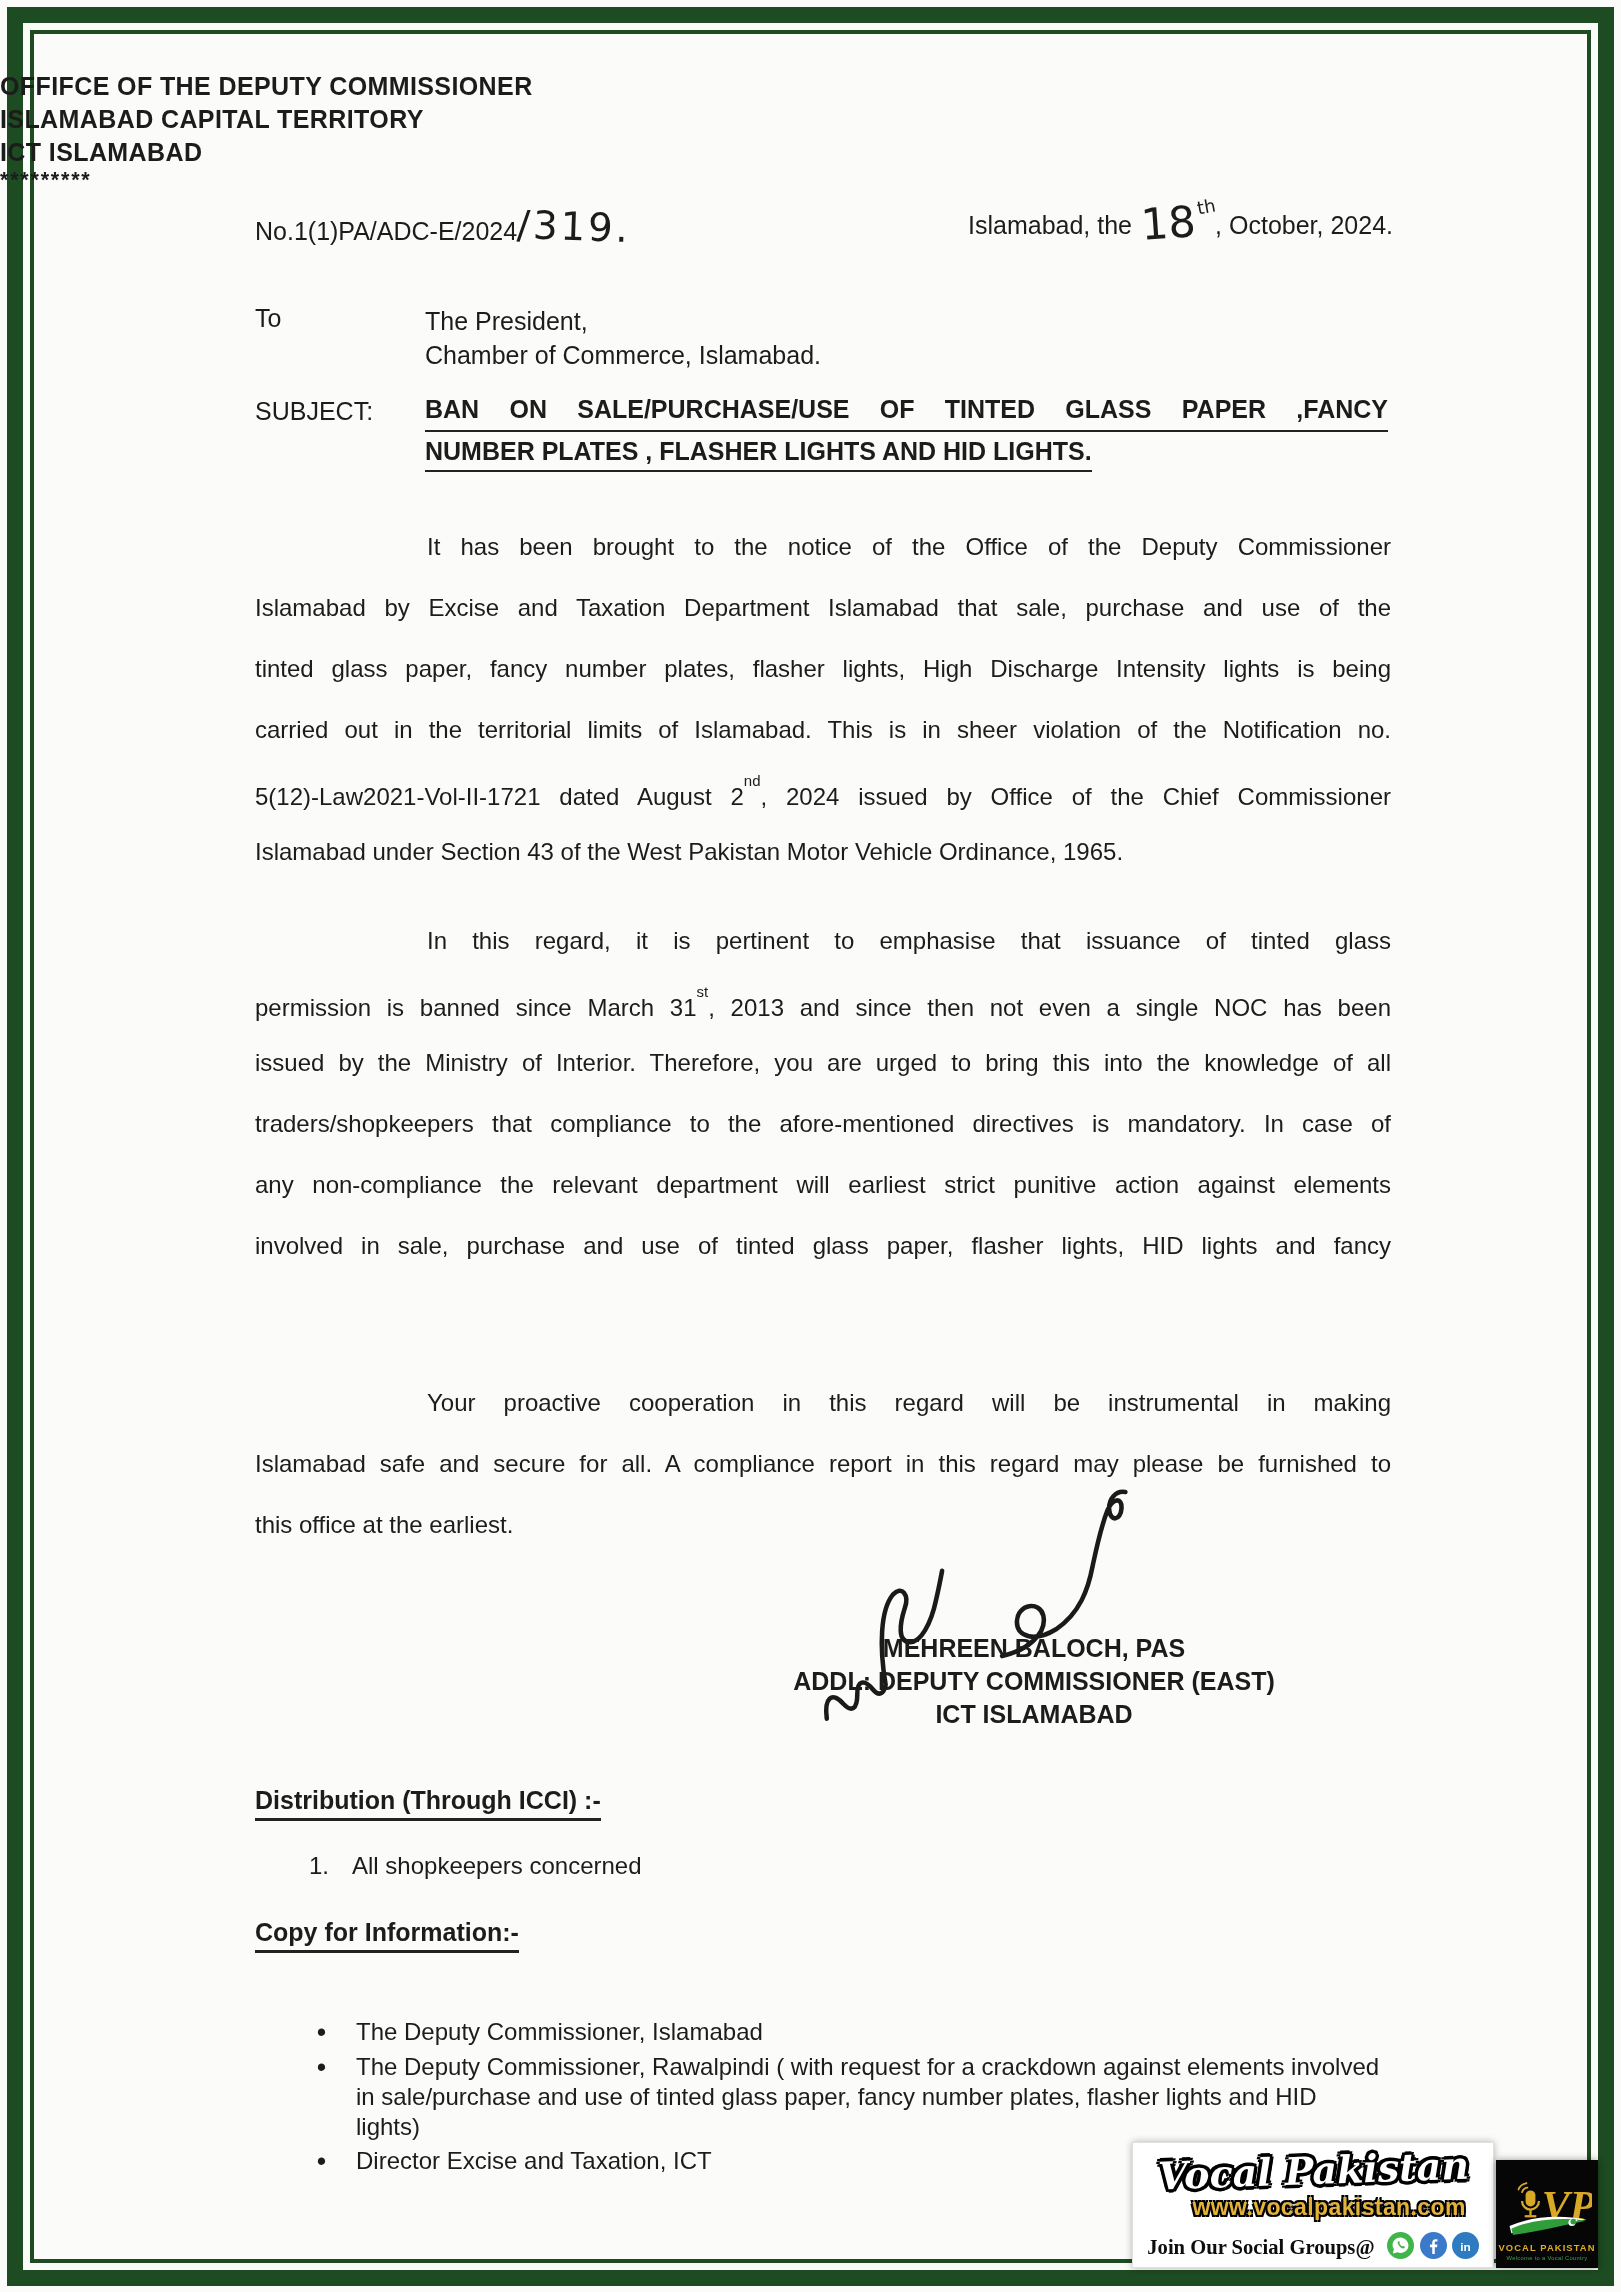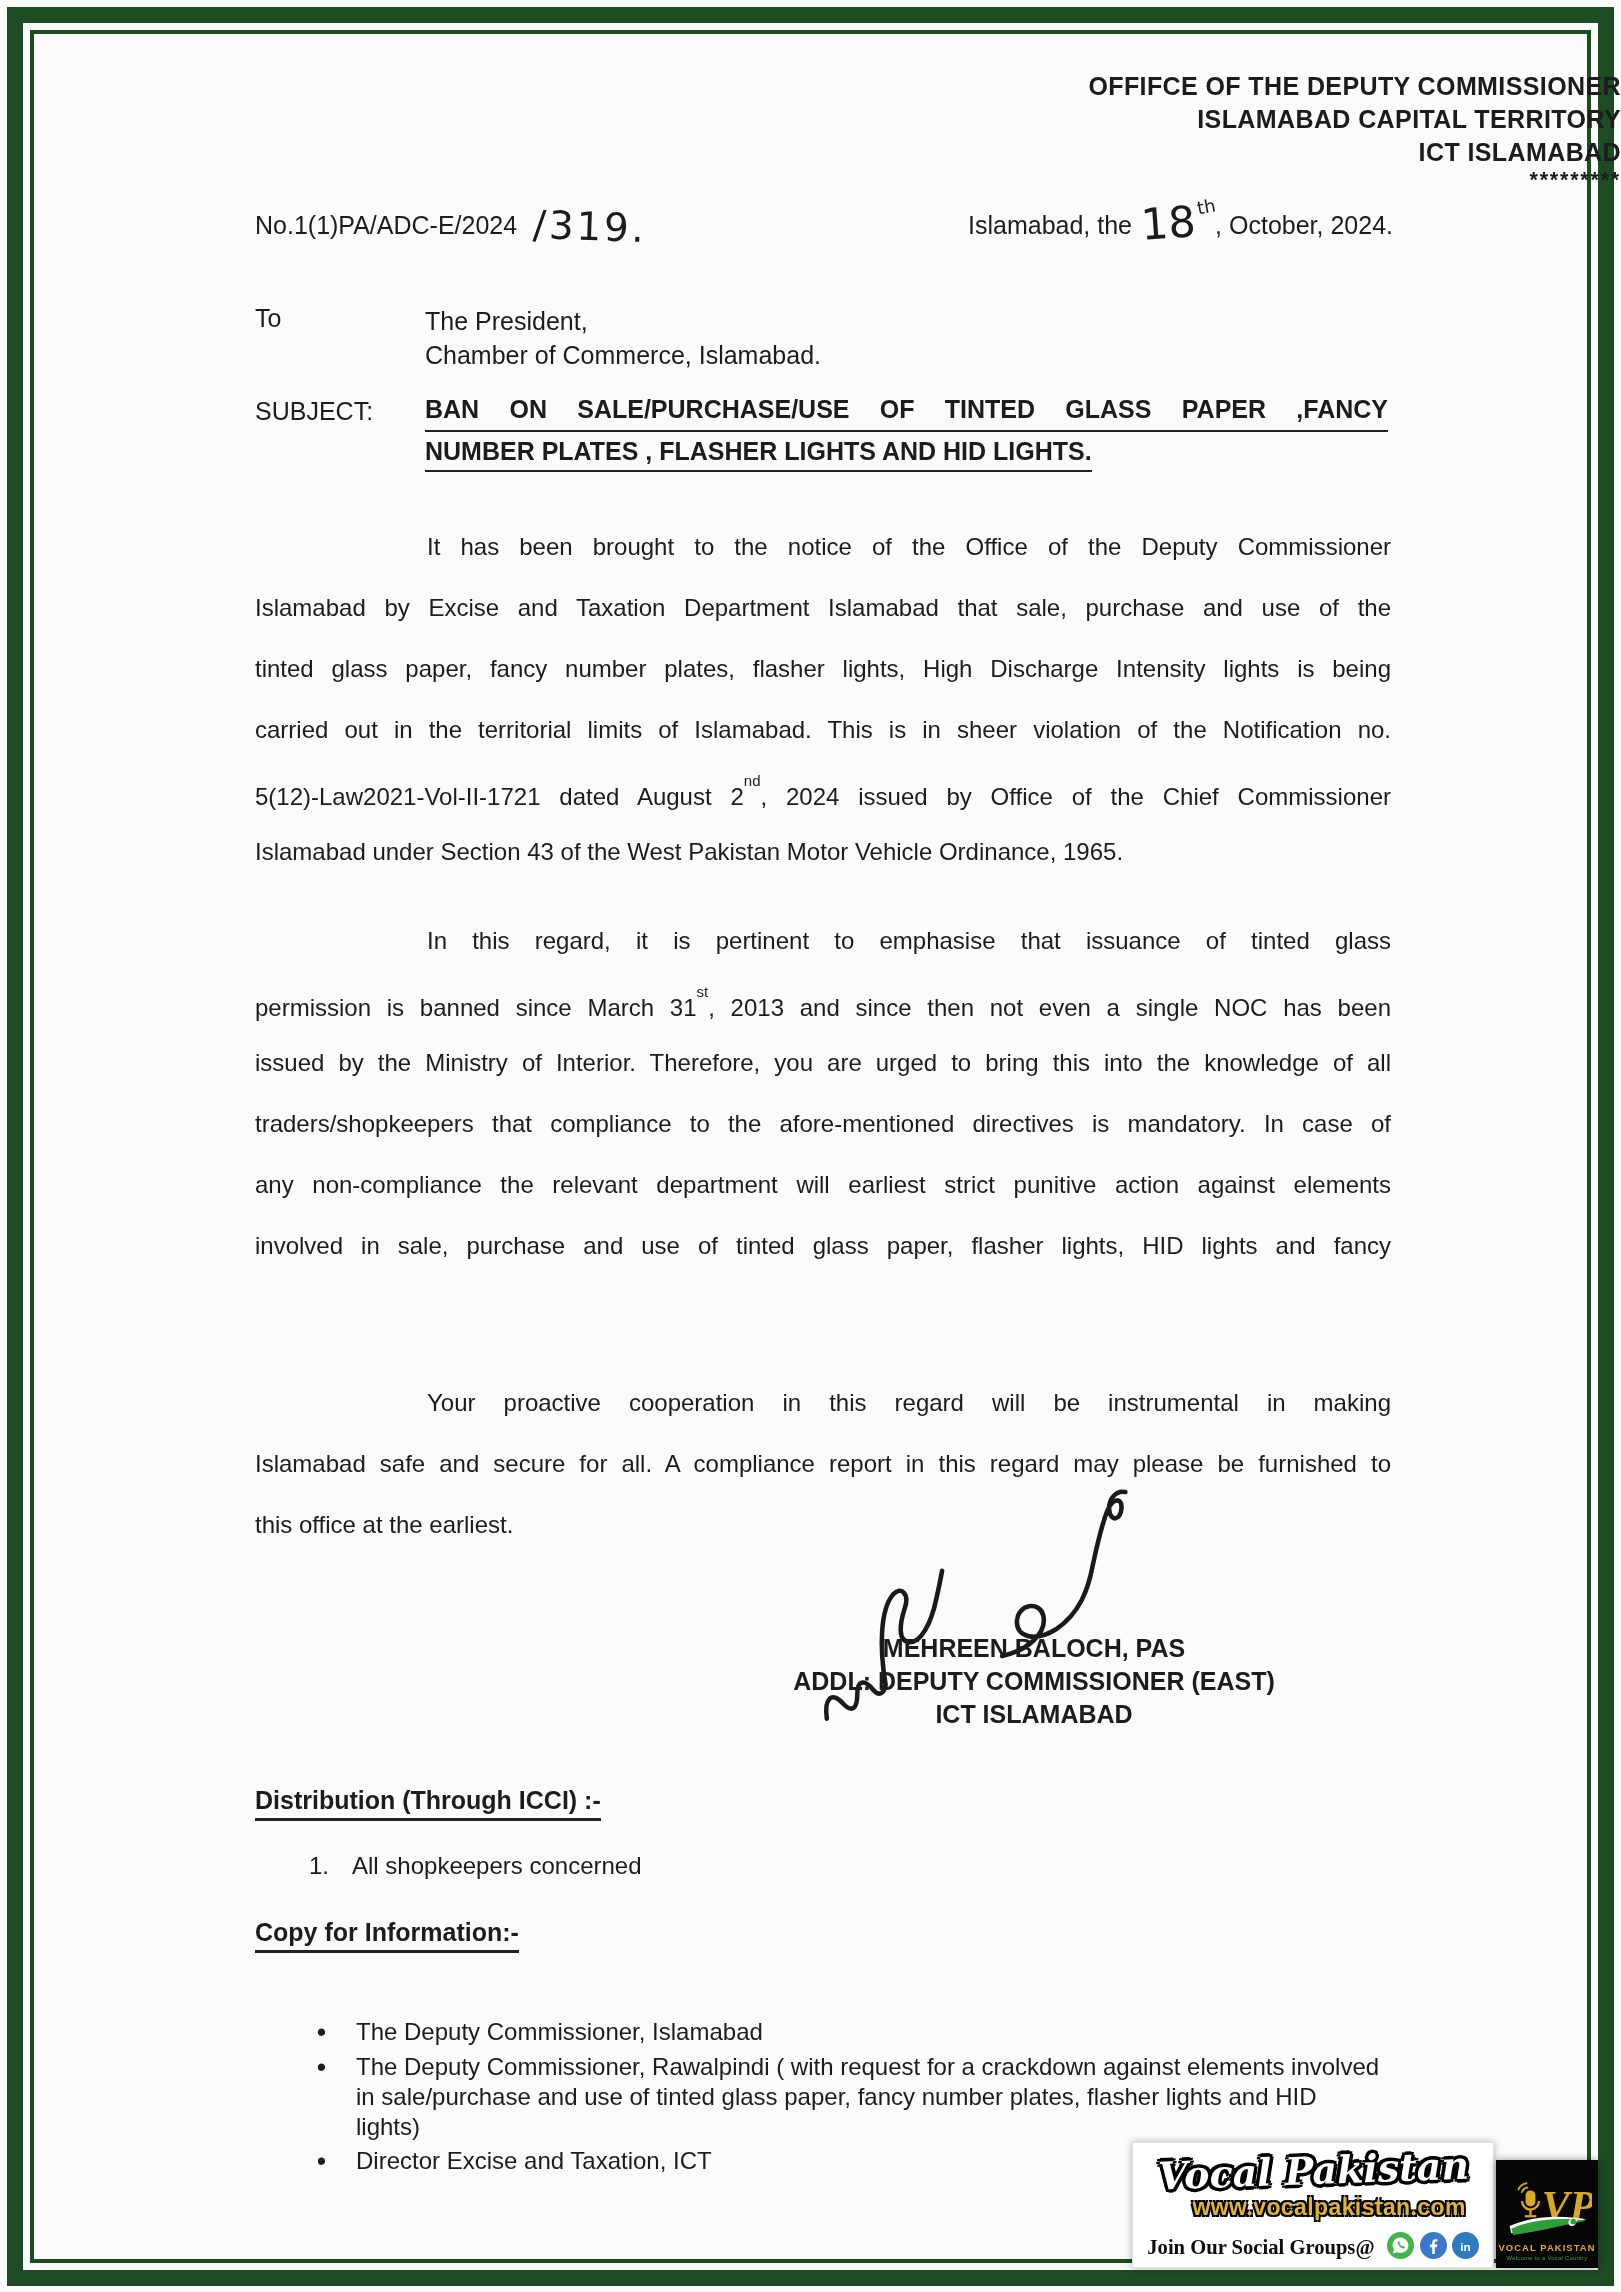--- a/index.html
+++ b/index.html
@@ -8,26 +8,26 @@
     background:#fbfbf9;
     font-family:"Liberation Sans",sans-serif;
     color:#1c1c1c;
   }
   
   .frame-outer{position:absolute;top:7.2px;left:7.2px;right:7.2px;bottom:7.2px;border:16px solid #1d4b22;z-index:1;}
   .frame-inner{position:absolute;top:29.6px;left:29.6px;right:29.6px;bottom:29.6px;border:4.5px solid #1d4b22;z-index:1;}
   .content{position:absolute;inset:0;z-index:2;}
 
   
-  .letterhead{position:absolute;top:70px;left:0;width:100%;text-align:right;font-weight:bold;font-size:25px;line-height:33px;letter-spacing:0.4px;}
+  .letterhead{position:absolute;top:70px;left:0;width:100%;text-align:left;font-weight:bold;font-size:25px;line-height:33px;letter-spacing:0.4px;}
   .stars{font-size:21.5px;letter-spacing:1.8px;line-height:23px;}
 
   
   .refrow{position:absolute;top:202px;left:255px;right:228px;display:flex;justify-content:space-between;align-items:flex-start;font-size:25px;}
-  .refleft{display:flex;align-items:flex-start;gap:16px;}
+  .refleft{display:flex;align-items:flex-end;}
   .hand{font-family:"DejaVu Sans",sans-serif;font-weight:500;}
   .hw-ref{font-size:39px;line-height:39px;margin-top:5.4px;transform:rotate(2deg);letter-spacing:2.7px;}
   .dateline{display:flex;align-items:flex-start;white-space:nowrap;}
   .dateline .pre{margin-top:9px;}
   .hw-day{font-size:43px;line-height:43px;margin:0 0.9px 0 9px;transform:rotate(-4deg);}
   .hw-ord{font-size:18px;line-height:18px;margin-top:-3.6px;transform:rotate(-10deg);}
   .dateline .post{margin-top:9px;}
 
   
   .to-label{position:absolute;top:304px;left:255px;font-size:25px;}

